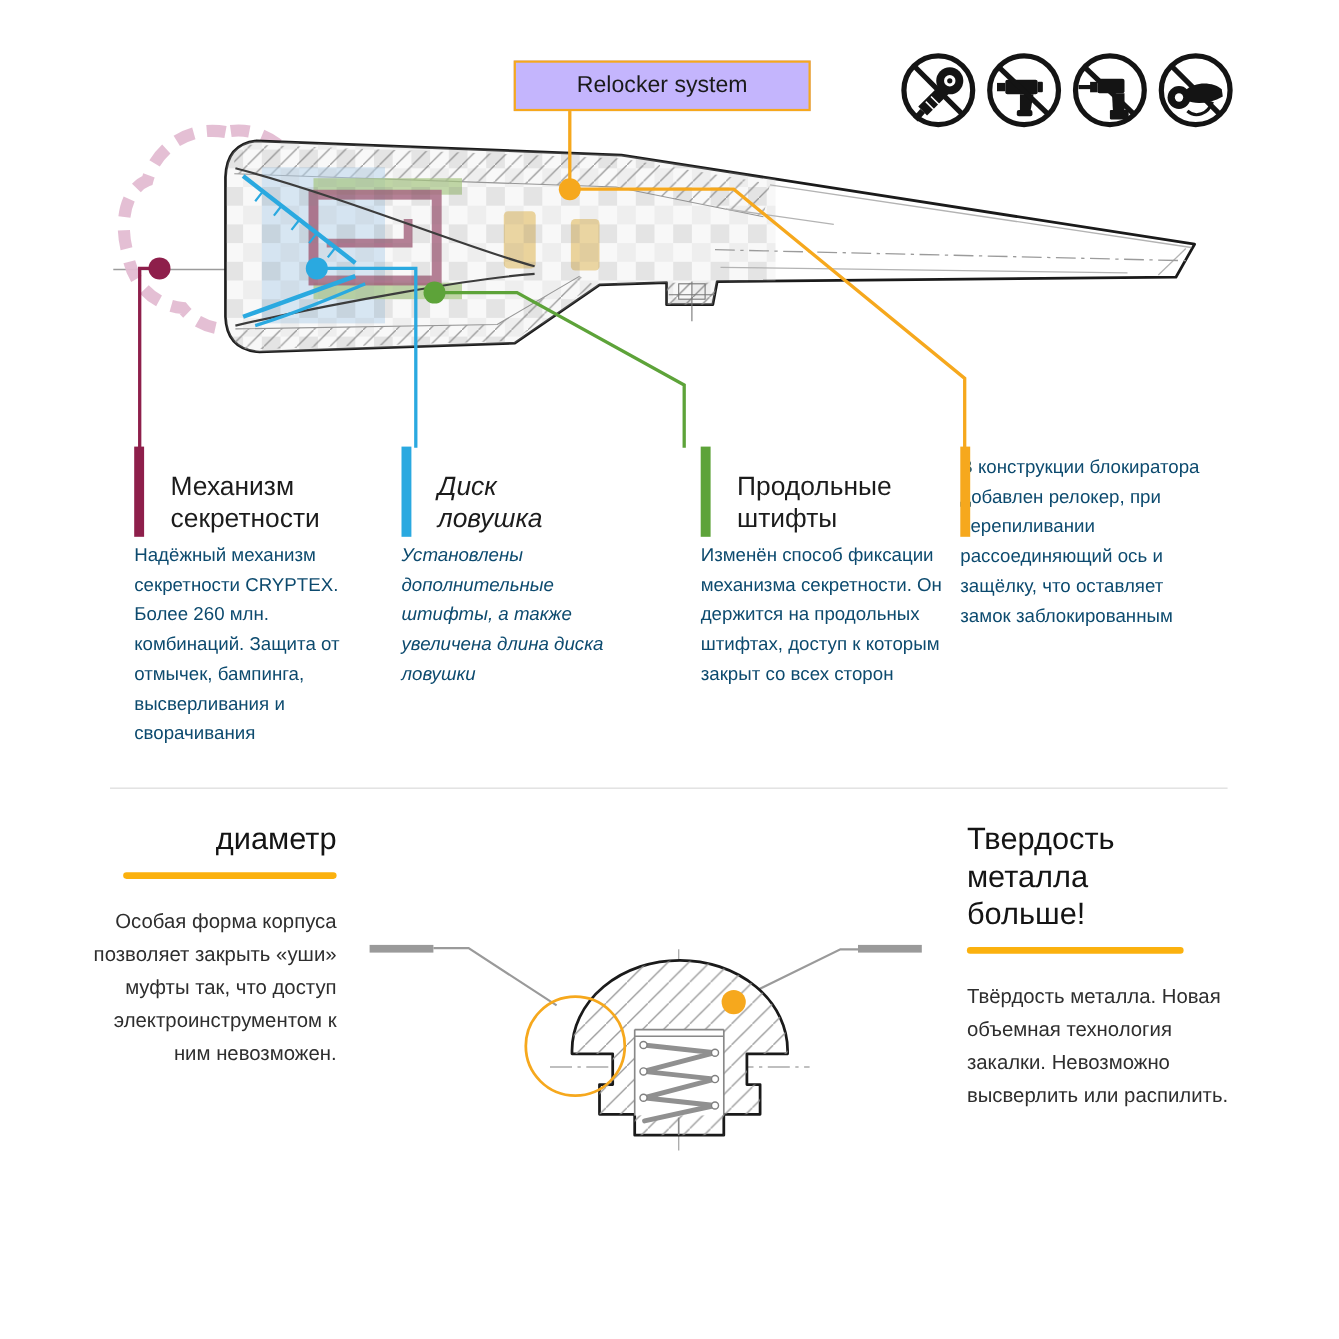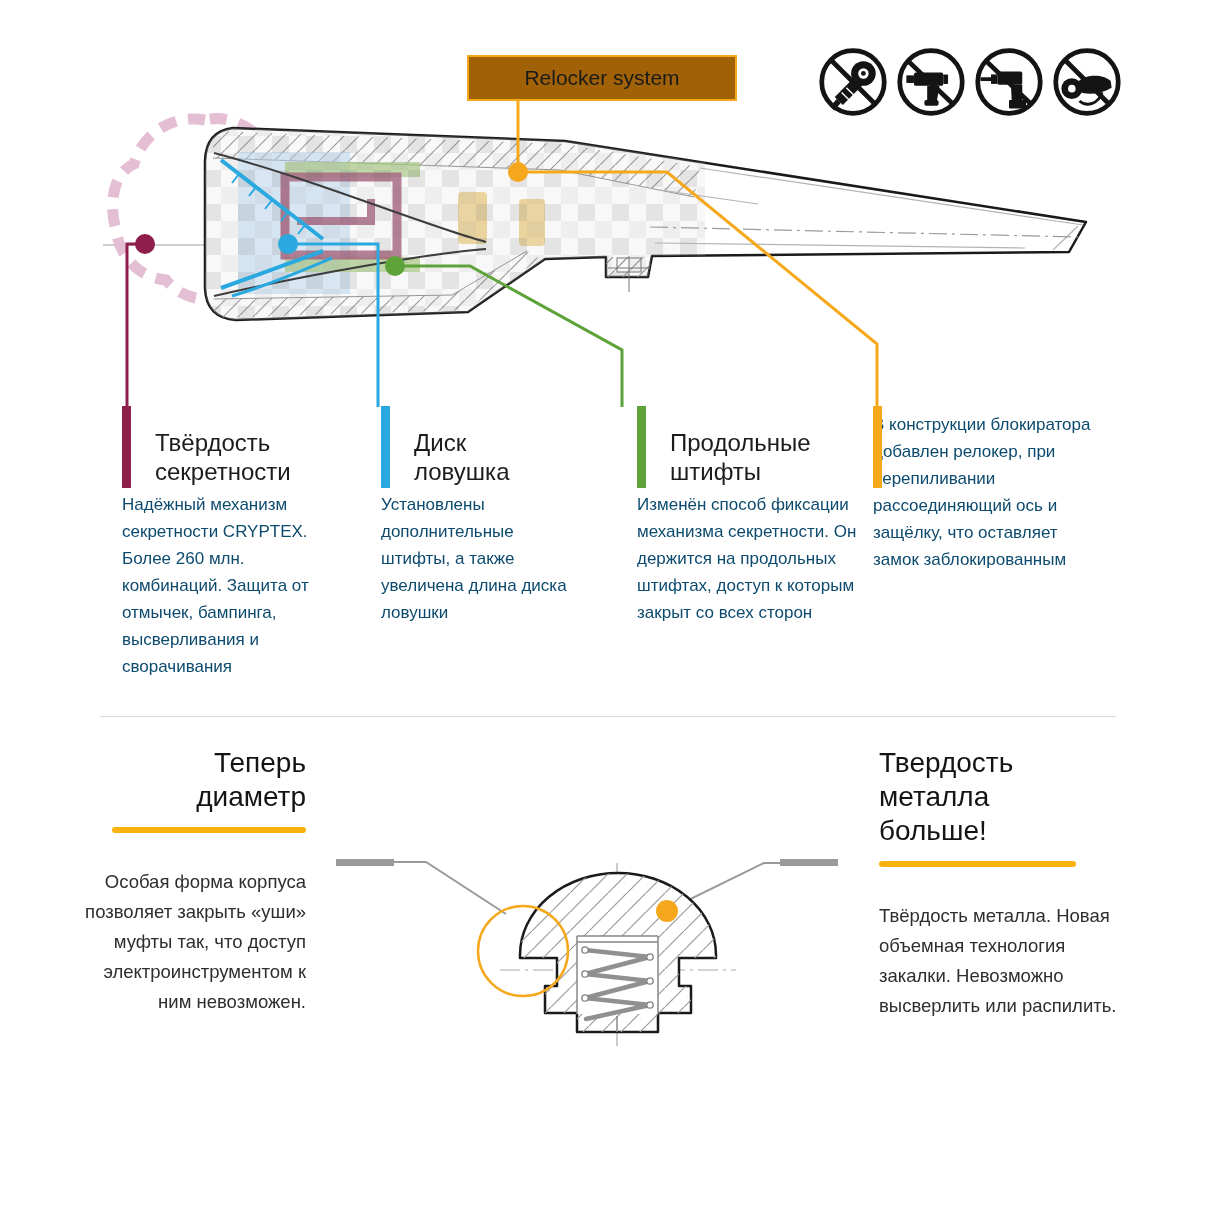--- a/index.html
+++ b/index.html
@@ -3,41 +3,41 @@
 <meta charset="utf-8">
 <style>
   html,body{margin:0;padding:0;}
   body{
     width:1217px;height:1217px;background:#ffffff;position:relative;overflow:hidden;
     font-family:"Liberation Sans", sans-serif;color:#1a1a1a;
   }
   .abs{position:absolute;}
   
   .relocker-box{
-    left:467px;top:55px;width:266px;height:42px;border:2px solid #f6a81d;background:#a16207;
+    left:467px;top:55px;width:266px;height:42px;border:2px solid #f6a81d;background:#c4b5fd;
     display:flex;align-items:center;justify-content:center;font-size:21px;z-index:3;
   }
   
   .icons-row{left:817px;top:46px;width:306px;display:flex;justify-content:space-between;z-index:3;}
   .icons-row svg{display:block;}
   
   .col{position:absolute;top:406px;}
   .col .bar{position:absolute;left:0;top:0;width:9px;height:82px;}
   .col .title{margin-left:33px;margin-top:22px;font-size:24px;line-height:29px;color:#1c1c1c;}
   .col .body{margin-top:5px;font-size:17px;line-height:27px;color:#0c4a6e;}
   .c1 .bar{background:#8e1f4b;} .c2 .bar{background:#2aa9e0;}
   .c3 .bar{background:#5da339;} .c4 .bar{background:#f6a81d;}
-  .col1{left:122px;width:208px;} .col2{left:381px;width:200px;}
+  .col1{left:122px;width:208px;} .col2{left:365px;width:200px;font-style:italic;}
   .col3{left:637px;width:228px;} .col4{left:873px;width:232px;}
   .divider{left:100px;top:716px;width:1016px;height:1px;background:#d8d8d8;}
   
   .bottom-block .heading{font-size:28px;line-height:34px;color:#141414;}
   .bottom-block .underline{height:6px;background:#fbb10e;border-radius:3px;margin-top:13px;}
   .bottom-block .value{font-size:28px;font-weight:bold;margin-top:30px;color:#111;}
-  .bottom-block .para{font-size:18.5px;line-height:30px;color:#2e2e2e;margin-top:34px;}
+  .bottom-block .para{font-size:18.5px;line-height:30px;color:#2e2e2e;margin-top:24px;}
   .bottom-left{left:66px;top:746px;width:240px;text-align:right;}
   .bottom-left .underline{width:194px;margin-left:auto;}
   .bottom-right{left:879px;top:746px;width:250px;text-align:left;}
   .bottom-right .underline{width:197px;}
   svg{overflow:visible;}
 </style>
 </head>
 <body>
 
 <svg class="abs" style="left:0;top:0;z-index:1;" width="1217" height="432" viewBox="0 0 1217 432">
@@ -161,21 +161,21 @@
       <circle cx="22" cy="45" r="4" fill="#fff"></circle>
     <path d="M28,38 C38,29 55,30 63,37 L64,44 C52,51 38,52 29,48 Z" fill="#141414"></path>
     <path d="M54,49 C50,61 38,65 30,58" stroke="#141414" stroke-width="3" fill="none"></path>
     <path d="M15,15 L61,61" stroke="#141414" stroke-width="5"></path>
   </svg>
 </div>
 
 <div class="col col1 c1">
   <div class="bar"></div>
   <div class="title">
-    <span style="display:block">Твёрдость</span>
+    <span style="display:block">Механизм</span>
     <span style="display:block">секретности</span>
   </div>
   <div class="body">Надёжный механизм секретности CRYPTEX. Более 260 млн. комбинаций. Защита от отмычек, бампинга, высверливания и сворачивания</div>
 </div>
 <div class="col col2 c2">
   <div class="bar"></div>
   <div class="title">
     <span style="display:block">Диск</span>
     <span style="display:block">ловушка</span>
   </div>
@@ -191,21 +191,20 @@
 </div>
 <div class="col col4 c4">
   <div class="bar"></div>
   <div class="body">В конструкции блокиратора добавлен релокер, при перепиливании рассоединяющий ось и защёлку, что оставляет замок заблокированным</div>
 </div>
 
 <div class="abs divider"></div>
 
 <div class="abs bottom-block bottom-left">
   <div class="heading">
-    <span style="display:block">Теперь</span>
     <span style="display:block">диаметр</span>
   </div>
   <div class="underline"></div>
   <div class="para">Особая форма корпуса позволяет закрыть «уши» муфты так, что доступ электроинструментом к ним невозможен.</div>
 </div>
 
 <div class="abs bottom-block bottom-right">
   <div class="heading">
     <span style="display:block">Твердость</span>
     <span style="display:block">металла</span>

